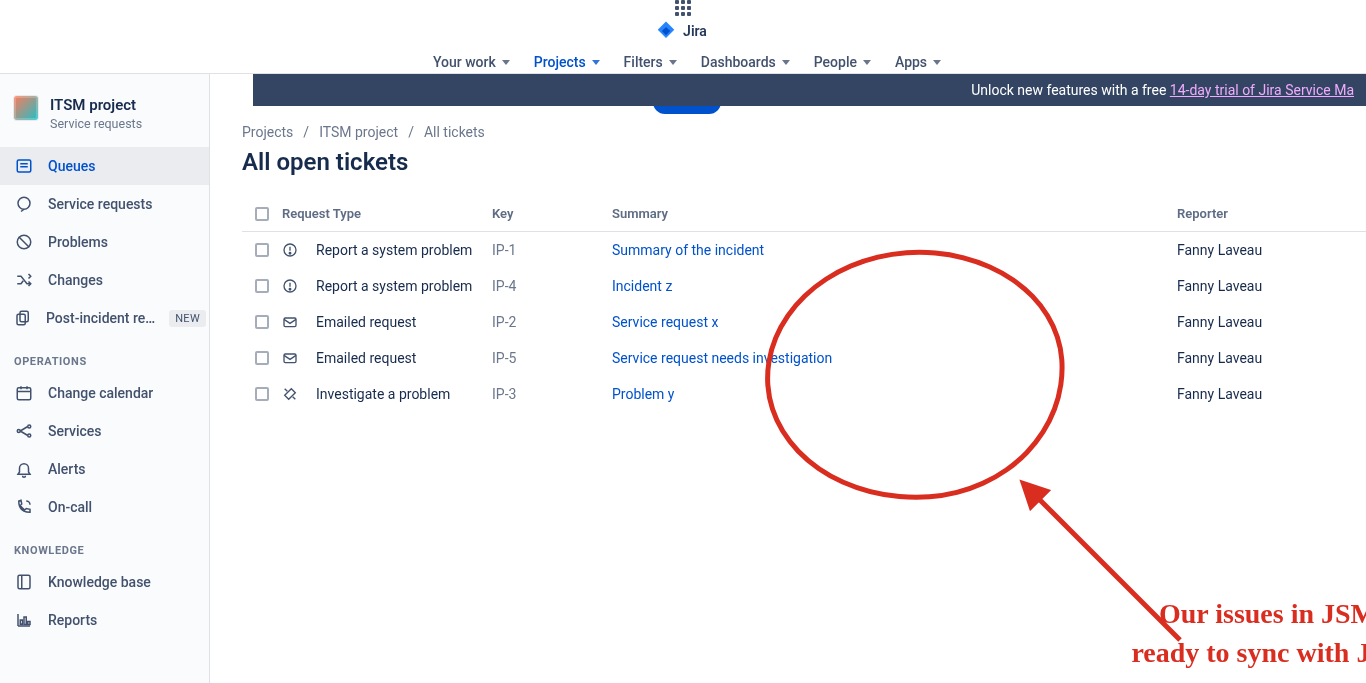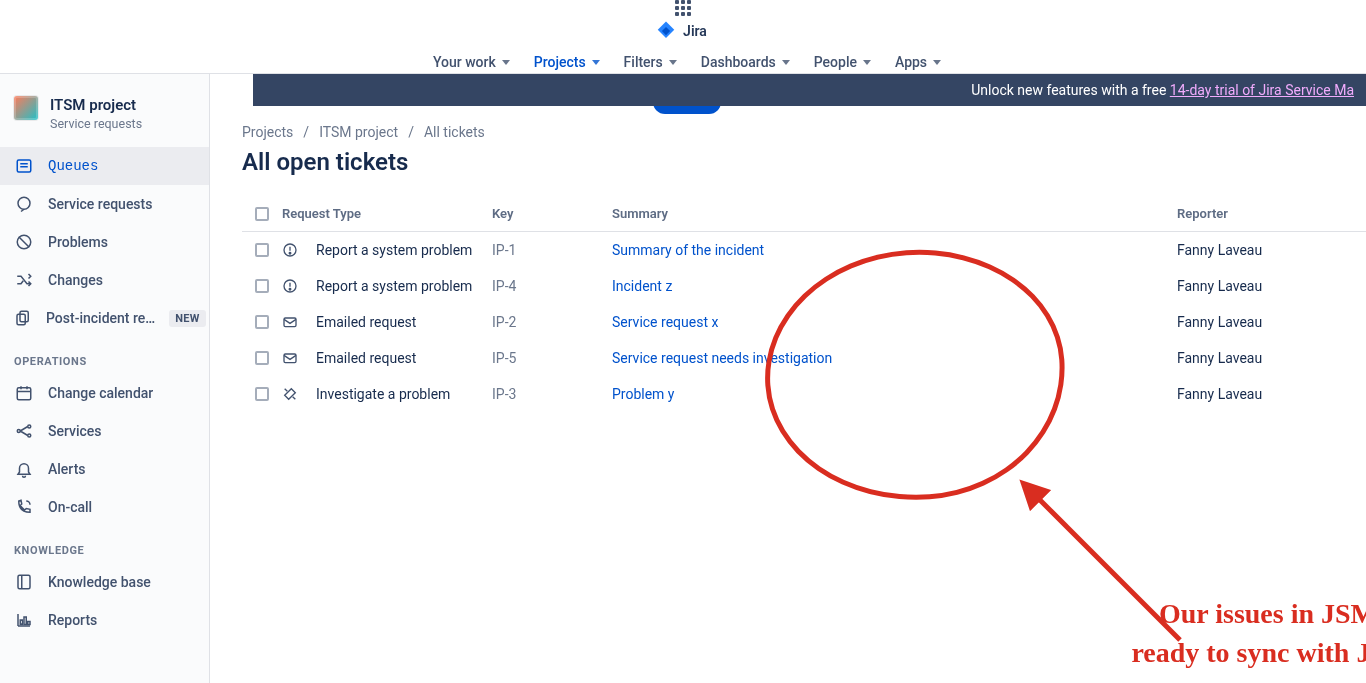--- a/index.html
+++ b/index.html
@@ -97,26 +97,26 @@
   .project-sub { color: var(--muted); font-size: 12.5px; margin-top: 2px; }
   .side-list { display: flex; flex-direction: column; }
   .side-item {
     display: flex; align-items: center; gap: 14px;
     padding: 9px 14px;
     color: #42526E; font-size: 14px; font-weight: 500;
     cursor: pointer;
     white-space: nowrap;
   }
   .side-item .icon { width: 20px; height: 20px; display: grid; place-items: center; color: #42526E; }
-  .side-item.selected { background: var(--bg-selected); color: var(--jira-blue); font-family: Liberation Mono, monospace; }
+  .side-item.selected { background: var(--bg-selected); color: var(--jira-blue); }
   .side-item.selected .icon { color: var(--jira-blue); }
   .badge-new {
     margin-left: auto;
     background: #EBECF0; color: #42526E;
-    font-size: 11px; font-weight: 700;
+    font-size: 11px; font-weight: 400;
     padding: 2px 6px; border-radius: 3px;
     letter-spacing: .3px;
   }
   .side-section {
     padding: 18px 14px 6px 14px;
     color: #6B778C; font-size: 11px; font-weight: 700; letter-spacing: .6px;
   }
   
   .main { flex: 1; min-width: 0; position: relative; }
   .banner {

